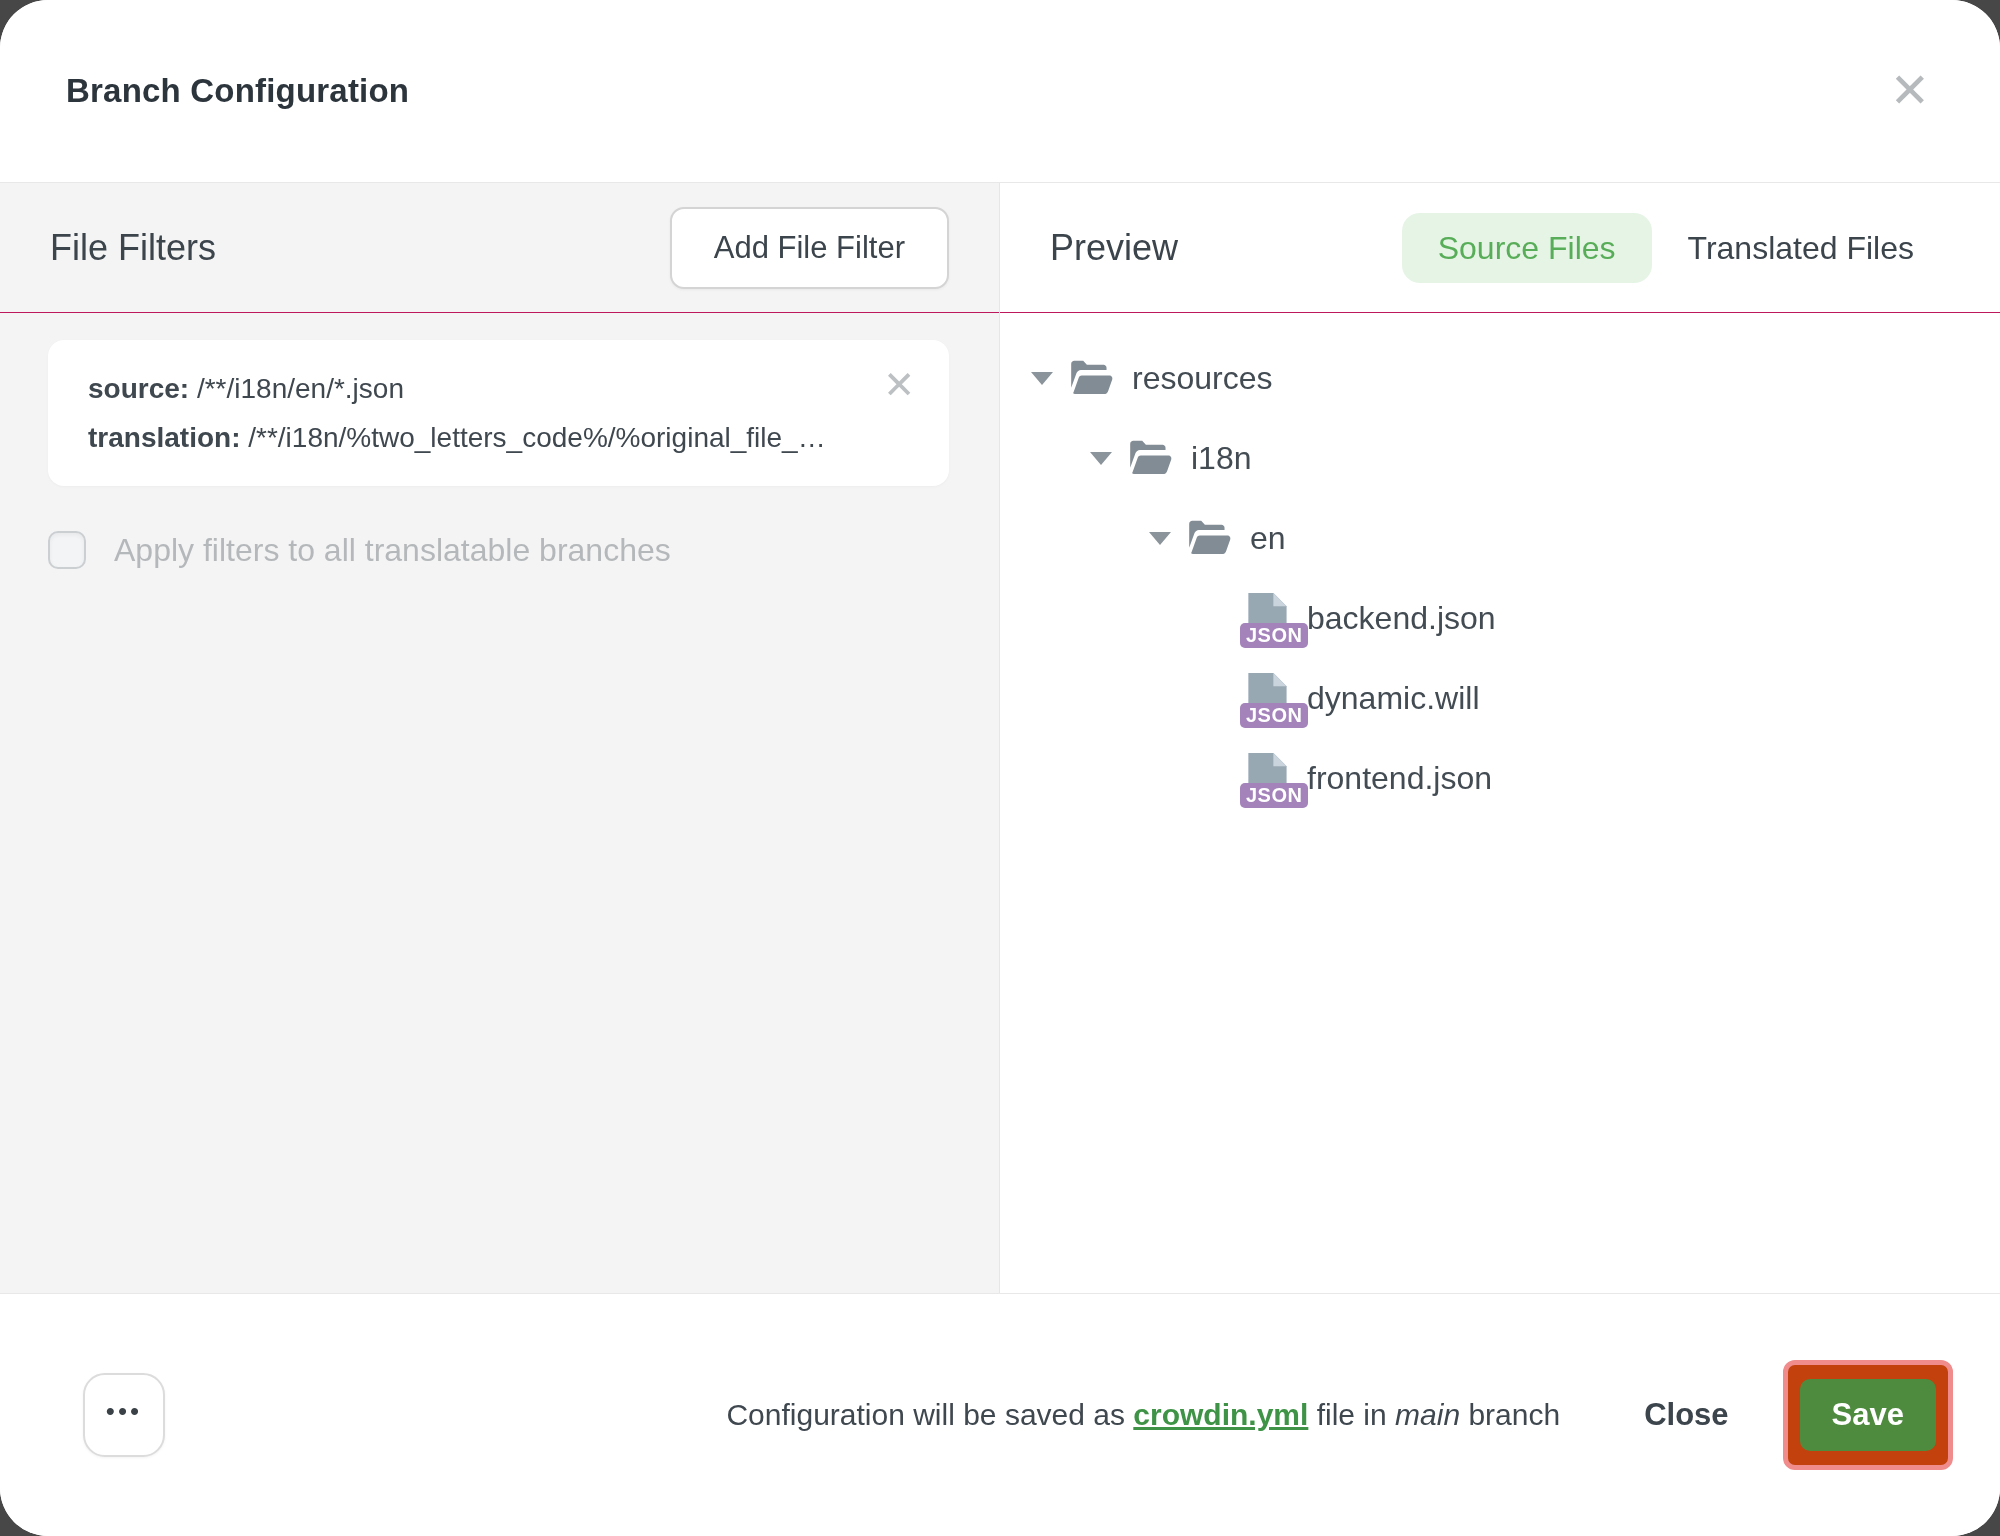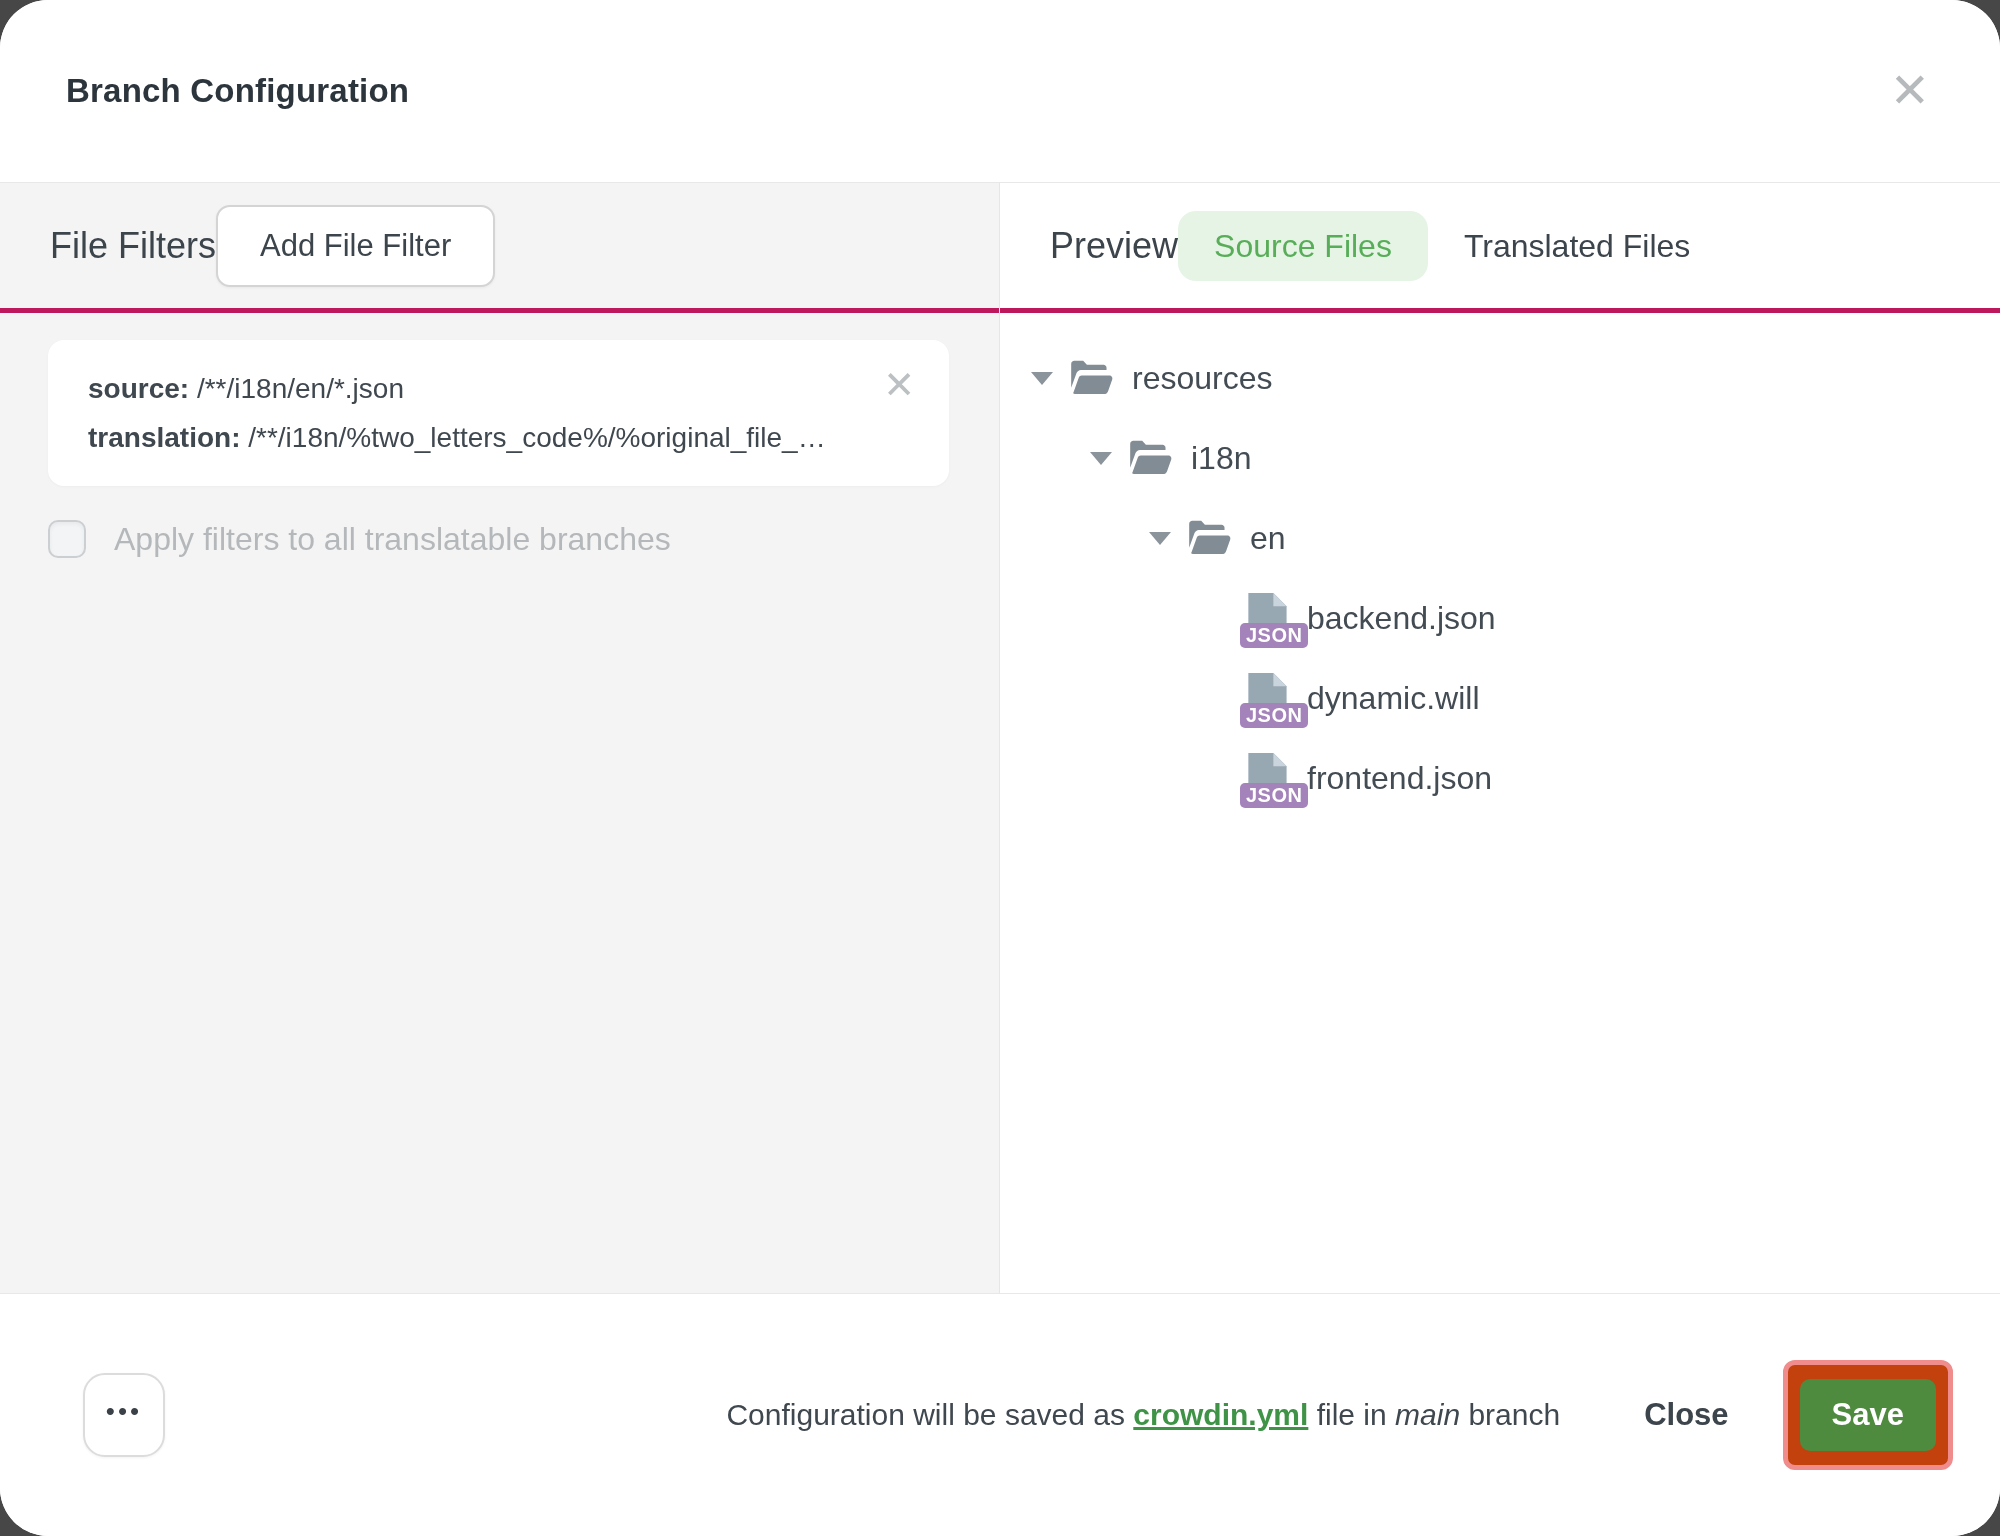--- a/index.html
+++ b/index.html
@@ -31,23 +31,23 @@
     background:none;border:none;cursor:pointer;
     font-size:48px;line-height:1;color:#b6babd;padding:4px;font-family:inherit;
   }
   
   .middle{flex:1 1 auto;display:flex;min-height:0;}
   .col{display:flex;flex-direction:column;box-sizing:border-box;}
   .col-left{width:1000px;background:#f4f4f5;border-right:1px solid #e6e6e6;}
   .col-right{flex:1;background:#fff;}
   .band{
     height:130px;flex:0 0 130px;
-    display:flex;align-items:center;justify-content:flex-start;
+    display:flex;align-items:center;justify-content:space-between;
     padding:0 50px;box-sizing:border-box;
-    border-bottom:5px solid #be185d;
+    border-bottom:1px solid #be185d;
   }
   .band-heading-left{font-size:36px;color:#3c444c;font-weight:400;}
   .band-heading-right{font-size:36px;color:#3c444c;font-weight:400;}
   .add-filter-btn{
     font-family:inherit;font-size:31px;color:#3c444c;
     background:#fff;border:2px solid #d4d4d4;border-radius:14px;
     padding:21px 42px;cursor:pointer;
     box-shadow:0 1px 3px rgba(0,0,0,.05);
   }
   .tabs{display:flex;align-items:center;}
@@ -68,21 +68,21 @@
   .filter-line{
     font-size:28px;color:#3f474f;line-height:49px;
     white-space:nowrap;overflow:hidden;
   }
   .filter-line b{font-weight:700;}
   .card-close{
     position:absolute;top:24px;right:32px;
     background:none;border:none;cursor:pointer;
     font-size:38px;line-height:1;color:#bcc0c3;padding:2px;font-family:inherit;
   }
-  .check-row{display:flex;align-items:center;margin-top:34px;}
+  .check-row{display:flex;align-items:center;margin-top:45px;}
   .checkbox{
     width:38px;height:38px;flex:0 0 38px;
     border:2px solid #cbcfd2;border-radius:10px;
     background:#f2f4f5;box-shadow:inset 0 2px 4px rgba(0,0,0,.05);
     cursor:pointer;box-sizing:border-box;
   }
   .check-label{font-size:32px;color:#b5b8ba;margin-left:28px;}
   
   .panel-body-right{flex:1;padding-top:25px;overflow:hidden;}
   .tree-row{

